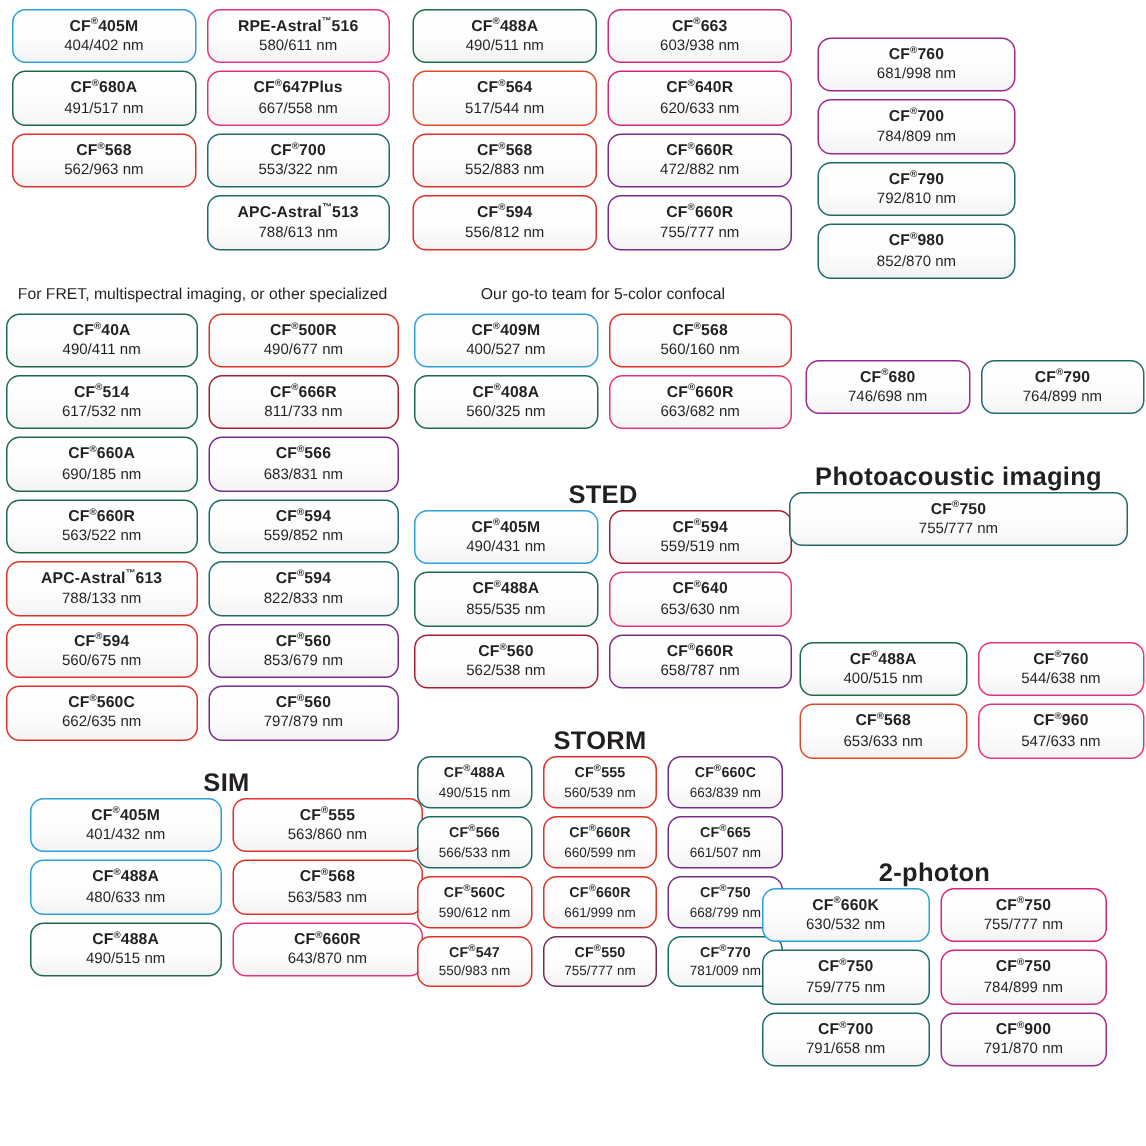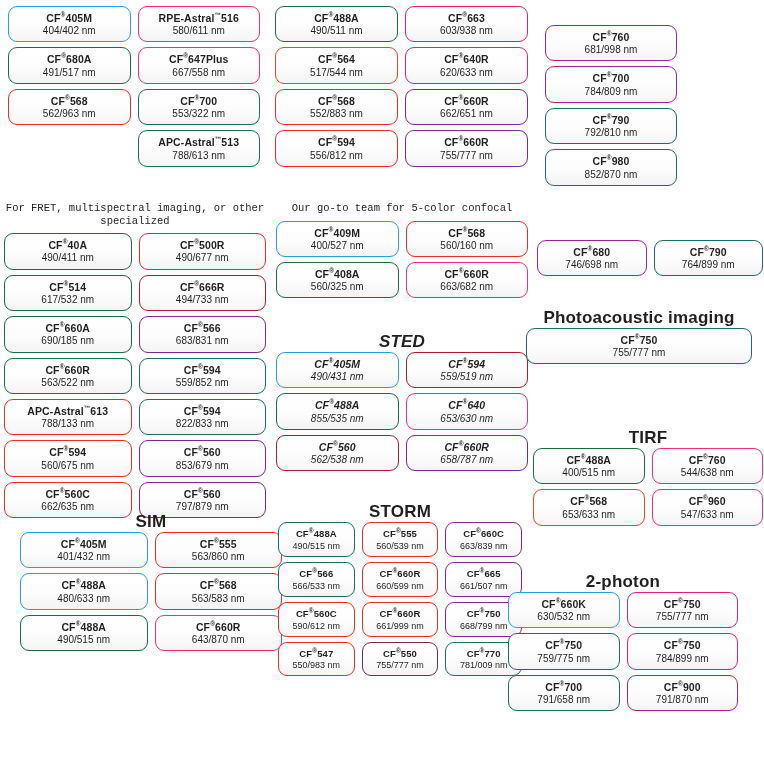--- a/index.html
+++ b/index.html
@@ -21,22 +21,21 @@
     color:#231f20;
     letter-spacing:.2px;
     line-height:1.12;
     margin:0 0 1px 0;
   }
   .sec-sub{
     font-size:10.5px;
     text-align:center;
     color:#231f20;
     line-height:1.2;
-    margin:12px 0 6px 0;
-    font-family:Liberation Mono, monospace;
+    margin:0 0 6px 0;
   }
 
   
   .grid{display:grid;column-gap:7px;row-gap:5px;}
   .grid.c1{grid-template-columns:1fr;}
   .grid.c2{grid-template-columns:1fr 1fr;}
   .grid.c3{grid-template-columns:1fr 1fr 1fr;}
 
   .pill{
     border:1.6px solid #888;
@@ -130,21 +129,21 @@
       <div class="pill c-magenta">
         <div class="nm">CF<sup>®</sup>640R</div>
         <div class="sp">620/633 nm</div>
       </div>
       <div class="pill c-red">
         <div class="nm">CF<sup>®</sup>568</div>
         <div class="sp">552/883 nm</div>
       </div>
       <div class="pill c-purple">
         <div class="nm">CF<sup>®</sup>660R</div>
-        <div class="sp">662/651 nm</div>
+        <div class="sp">472/882 nm</div>
       </div>
       <div class="pill c-red">
         <div class="nm">CF<sup>®</sup>594</div>
         <div class="sp">556/812 nm</div>
       </div>
       <div class="pill c-purple">
         <div class="nm">CF<sup>®</sup>660R</div>
         <div class="sp">755/777 nm</div>
       </div>
     </div>
@@ -180,21 +179,21 @@
       <div class="pill c-red">
         <div class="nm">CF<sup>®</sup>500R</div>
         <div class="sp">490/677 nm</div>
       </div>
       <div class="pill c-green">
         <div class="nm">CF<sup>®</sup>514</div>
         <div class="sp">617/532 nm</div>
       </div>
       <div class="pill c-darkred">
         <div class="nm">CF<sup>®</sup>666R</div>
-        <div class="sp">494/733 nm</div>
+        <div class="sp">811/733 nm</div>
       </div>
       <div class="pill c-green">
         <div class="nm">CF<sup>®</sup>660A</div>
         <div class="sp">690/185 nm</div>
       </div>
       <div class="pill c-purple">
         <div class="nm">CF<sup>®</sup>566</div>
         <div class="sp">683/831 nm</div>
       </div>
       <div class="pill c-green">
@@ -245,21 +244,21 @@
       <div class="pill c-green">
         <div class="nm">CF<sup>®</sup>408A</div>
         <div class="sp">560/325 nm</div>
       </div>
       <div class="pill c-pink">
         <div class="nm">CF<sup>®</sup>660R</div>
         <div class="sp">663/682 nm</div>
       </div>
     </div>
   </div>
-<div class="sec" style="left:276px;top:332px; width:252px;font-style:italic;">
+<div class="sec" style="left:276px;top:320px; width:252px;">
     <div class="sec-title">STED</div>
     <div class="grid c2">
       <div class="pill c-blue">
         <div class="nm">CF<sup>®</sup>405M</div>
         <div class="sp">490/431 nm</div>
       </div>
       <div class="pill c-darkred">
         <div class="nm">CF<sup>®</sup>594</div>
         <div class="sp">559/519 nm</div>
       </div>
@@ -304,21 +303,21 @@
       <div class="pill c-green">
         <div class="nm">CF<sup>®</sup>488A</div>
         <div class="sp">490/515 nm</div>
       </div>
       <div class="pill c-pink">
         <div class="nm">CF<sup>®</sup>660R</div>
         <div class="sp">643/870 nm</div>
       </div>
     </div>
   </div>
-<div class="sec" style="left:278px;top:502px; width:244px;">
+<div class="sec" style="left:278px;top:484px; width:244px;">
     <div class="sec-title">STORM</div>
     <div class="grid c3">
       <div class="pill c-teal sm">
         <div class="nm">CF<sup>®</sup>488A</div>
         <div class="sp">490/515 nm</div>
       </div>
       <div class="pill c-red sm">
         <div class="nm">CF<sup>®</sup>555</div>
         <div class="sp">560/539 nm</div>
       </div>
@@ -380,21 +379,20 @@
 <div class="sec" style="left:526px;top:308px; width:226px;">
     <div class="sec-title">Photoacoustic imaging</div>
     <div class="grid c1">
       <div class="pill c-teal">
         <div class="nm">CF<sup>®</sup>750</div>
         <div class="sp">755/777 nm</div>
       </div>
     </div>
   </div>
 <div class="sec" style="left:533px;top:428px; width:230px;">
-    <div class="sec-title">TIRF</div>
     <div class="grid c2">
       <div class="pill c-green">
         <div class="nm">CF<sup>®</sup>488A</div>
         <div class="sp">400/515 nm</div>
       </div>
       <div class="pill c-pink">
         <div class="nm">CF<sup>®</sup>760</div>
         <div class="sp">544/638 nm</div>
       </div>
       <div class="pill c-orange">

